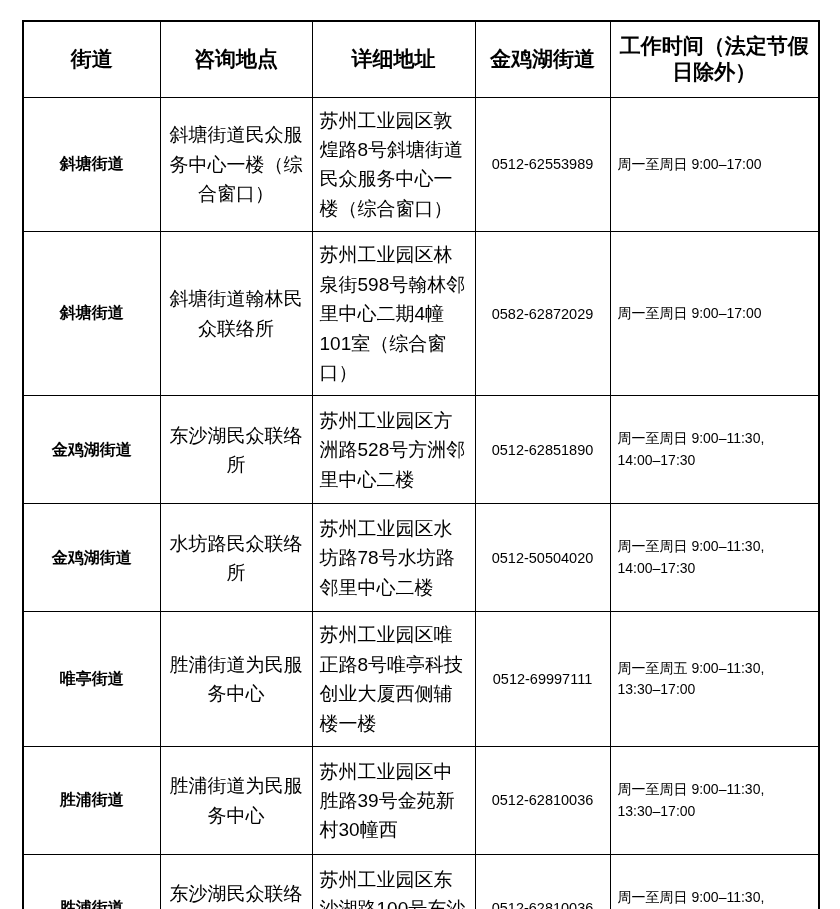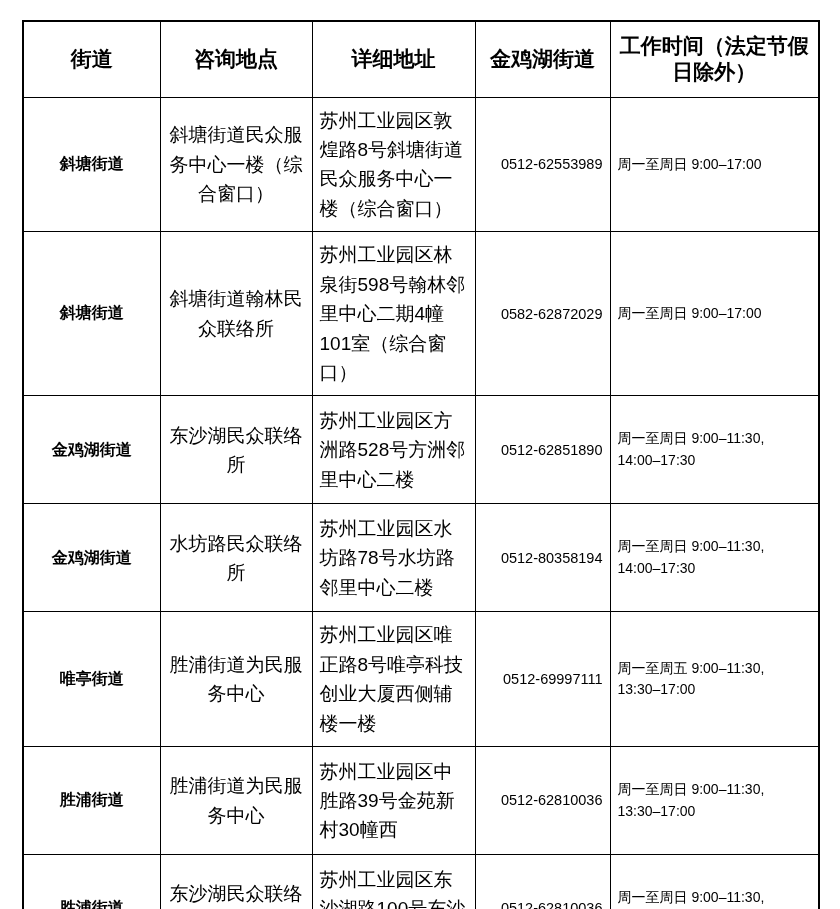--- a/index.html
+++ b/index.html
@@ -52,21 +52,21 @@
     font-size: 16px;
   }
   td.c-place {
     text-align: center;
   }
   td.c-addr {
     text-align: left;
     padding-left: 10px;
   }
   td.c-phone {
-    text-align: right;
+    text-align: center;
     font-size: 14.5px;
   }
   td.c-hours {
     text-align: left;
     padding-left: 8px;
     font-size: 14px;
     white-space: pre-line;
   }
   col.w-street { width: 137px; }
   col.w-place  { width: 152px; }
@@ -118,21 +118,21 @@
         <td class="c-place">东沙湖民众联络所</td>
         <td class="c-addr">苏州工业园区方洲路528号方洲邻里中心二楼</td>
         <td class="c-phone">0512-62851890</td>
         <td class="c-hours">周一至周日 9:00–11:30,
 14:00–17:30</td>
       </tr>
       <tr>
         <td class="c-street">金鸡湖街道</td>
         <td class="c-place">水坊路民众联络所</td>
         <td class="c-addr">苏州工业园区水坊路78号水坊路邻里中心二楼</td>
-        <td class="c-phone">0512-80358194</td>
+        <td class="c-phone">0512-50504020</td>
         <td class="c-hours">周一至周日 9:00–11:30,
 14:00–17:30</td>
       </tr>
       <tr>
         <td class="c-street">唯亭街道</td>
         <td class="c-place">胜浦街道为民服务中心</td>
         <td class="c-addr">苏州工业园区唯正路8号唯亭科技创业大厦西侧辅楼一楼</td>
         <td class="c-phone">0512-69997111</td>
         <td class="c-hours">周一至周五 9:00–11:30,
 13:30–17:00</td>

